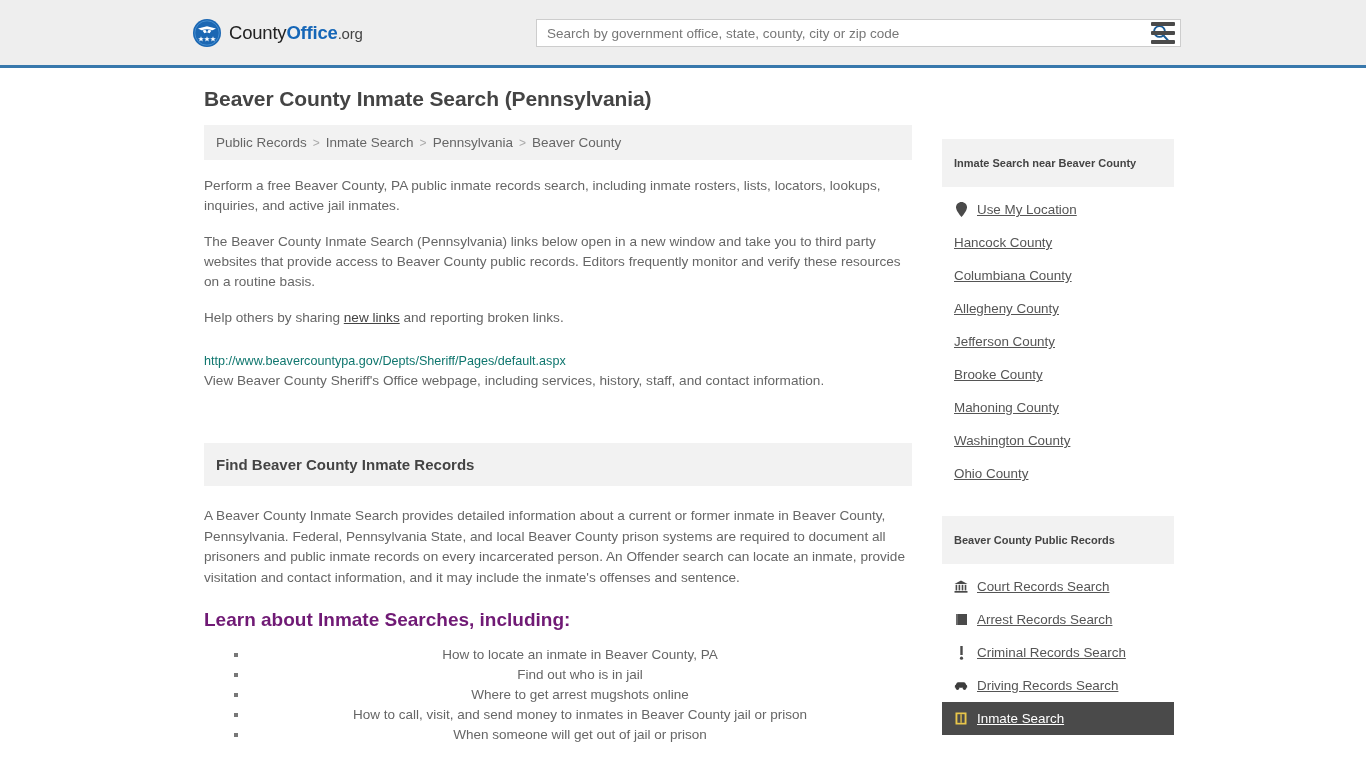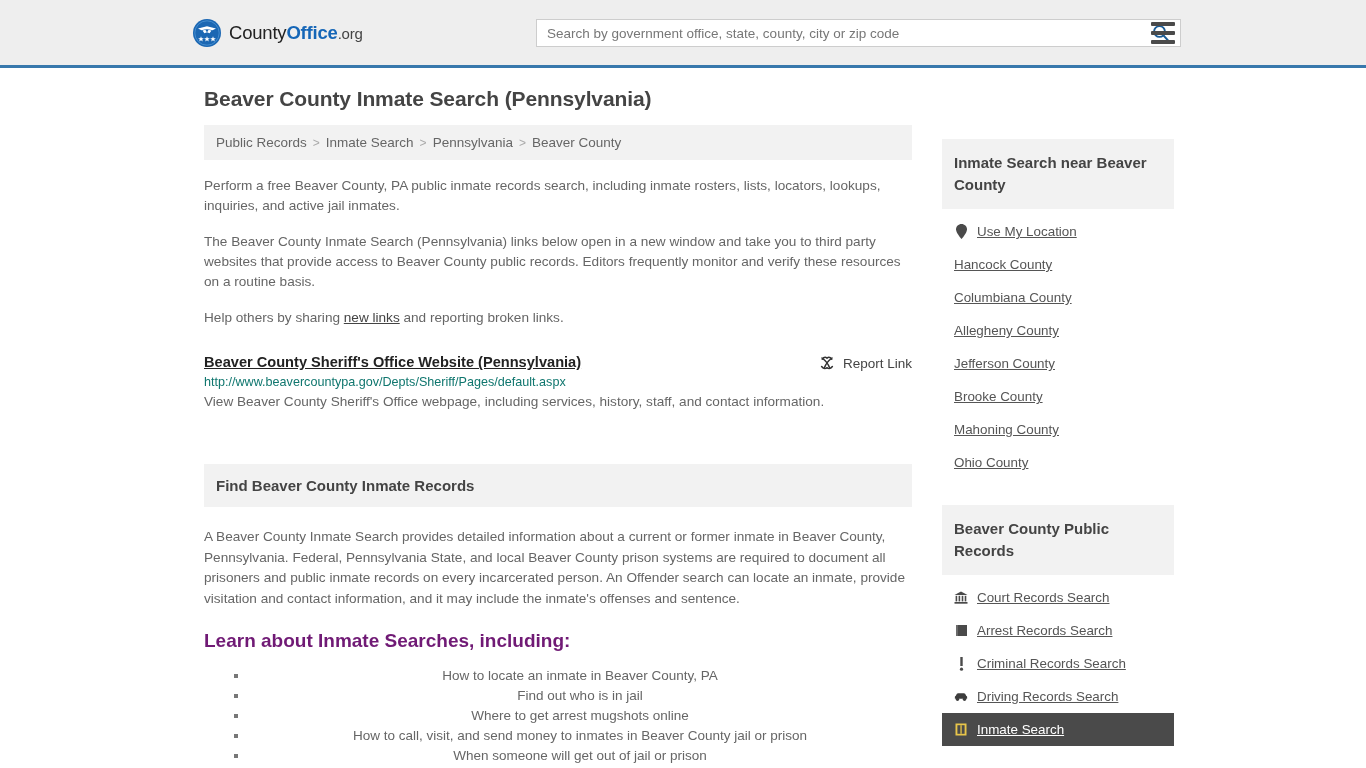--- a/index.html
+++ b/index.html
@@ -247,21 +247,21 @@
   }
 
   
   .side-panel-head {
     background: #f2f2f2;
     padding: 13px 12px;
     margin-bottom: 6px;
   }
   .side-panel-head h3 {
     margin: 0;
-    font-size: 15px;
+    font-size: 11px;
     font-weight: bold;
     color: #444444;
     line-height: 22px;
   }
   .side-list { margin: 0; padding: 0; list-style: none; }
   .side-list li {
     display: flex;
     align-items: center;
     gap: 9px;
     padding: 9px 12px;
@@ -342,36 +342,20 @@
         <a href="#">Pennsylvania</a>
         <span class="crumb-sep">&gt;</span>
         <a href="#">Beaver County</a>
       </nav>
 
       <p class="body-text">Perform a free Beaver County, PA public inmate records search, including inmate rosters, lists, locators, lookups, inquiries, and active jail inmates.</p>
       <p class="body-text">The Beaver County Inmate Search (Pennsylvania) links below open in a new window and take you to third party websites that provide access to Beaver County public records. Editors frequently monitor and verify these resources on a routine basis.</p>
       <p class="body-text"><span>Help others by sharing </span><a class="inline-link" href="#">new links</a><span> and reporting broken links.</span></p>
 
       <div class="result-block">
-        <div class="result-head">
-          <a class="result-title" href="#">Beaver County Sheriff's Office Website (Pennsylvania)</a>
-          <div class="report-link">
-            <svg width="16" height="16" viewBox="0 0 16 16">
-              <g fill="none" stroke="#333333" stroke-width="1.5" stroke-linecap="round">
-                <path d="M3 3 C6.5 5.5 9 8.5 10.5 12.6"></path>
-                <path d="M13 3 C9.5 5.5 7 8.5 5.5 12.6"></path>
-                <path d="M2.6 11.5 C4.2 13.6 6 14 8 12.8"></path>
-                <path d="M13.4 11.5 C11.8 13.6 10 14 8 12.8"></path>
-                <path d="M3.2 4.2 C4.6 2.3 6.3 1.8 8 3"></path>
-                <path d="M12.8 4.2 C11.4 2.3 9.7 1.8 8 3"></path>
-              </g>
-            </svg>
-            <span>Report Link</span>
-          </div>
-        </div>
         <div class="result-url">http://www.beavercountypa.gov/Depts/Sheriff/Pages/default.aspx</div>
         <div class="result-desc">View Beaver County Sheriff's Office webpage, including services, history, staff, and contact information.</div>
       </div>
 
       <div class="section-bar">
         <h2>Find Beaver County Inmate Records</h2>
       </div>
 
       <p class="section-body">A Beaver County Inmate Search provides detailed information about a current or former inmate in Beaver County, Pennsylvania. Federal, Pennsylvania State, and local Beaver County prison systems are required to document all prisoners and public inmate records on every incarcerated person. An Offender search can locate an inmate, provide visitation and contact information, and it may include the inmate's offenses and sentence.</p>
 
@@ -413,20 +397,23 @@
           <li>
             <a href="#">Jefferson County</a>
           </li>
           <li>
             <a href="#">Brooke County</a>
           </li>
           <li>
             <a href="#">Mahoning County</a>
           </li>
           <li>
+            <a href="#">Washington County</a>
+          </li>
+          <li>
             <a href="#">Ohio County</a>
           </li>
         </ul>
       </section>
 
       <section class="side-panel records">
         <div class="side-panel-head">
           <h3>Beaver County Public Records</h3>
         </div>
         <ul class="side-list">

